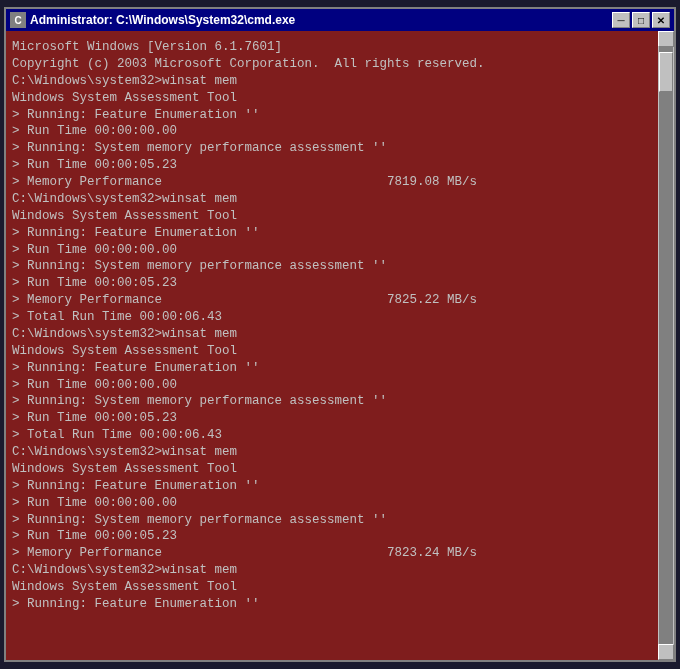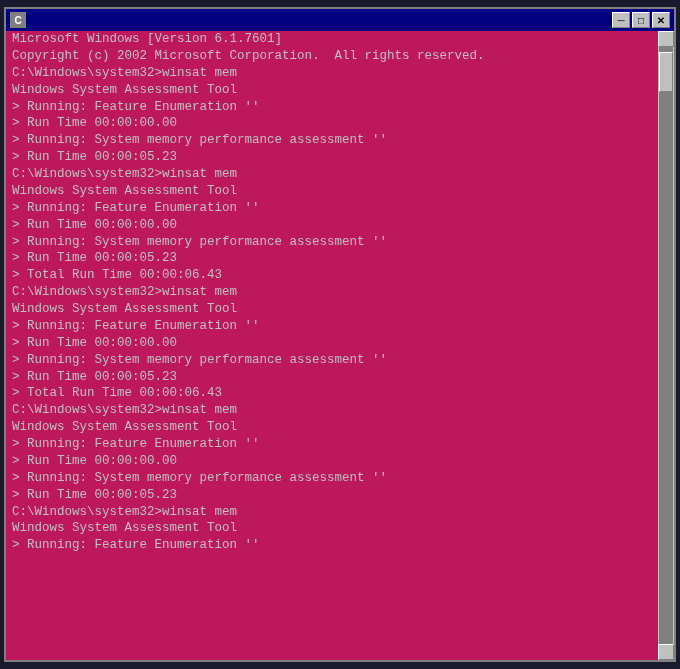--- a/index.html
+++ b/index.html
@@ -64,25 +64,25 @@
       display: flex;
       align-items: center;
       justify-content: center;
       font-size: 10px;
       cursor: pointer;
       color: black;
       font-weight: bold;
     }
     .cmd-area {
       flex: 1;
-      background: #be185d;
+      background: #7f1d1d;
       color: #c0c0c0;
       font-family: 'Courier New', Courier, monospace;
       font-size: 12.5px;
-      padding: 0 6px;
+      padding: 8px 6px;
       overflow: hidden;
       position: relative;
     }
     .scrollbar {
       position: absolute;
       right: 0;
       top: 0;
       bottom: 0;
       width: 16px;
       background: #c0c0c0;
@@ -129,61 +129,65 @@
       color: #c0c0c0;
     }
   </style>
 </head>
 <body>
 
 <div class="window">
   <div class="title-bar">
     <div class="title-bar-left">
       <div class="title-icon">C</div>
+      <span class="title-text">Administrator: C:\Windows\System32\cmd.exe</span>
     </div>
     <div class="title-buttons">
       <div class="title-btn">─</div>
       <div class="title-btn">□</div>
       <div class="title-btn">✕</div>
     </div>
   </div>
   <div class="cmd-area">
     <div class="content-area" id="content-area">
     <div class="line">Microsoft Windows [Version 6.1.7601]</div>
-        <div class="line">Copyright (c) 2002 Microsoft Corporation.  All rights reserved.</div>
-        <div class="line"></div>
-        <div class="line">C:\Windows\system32&gt;winsat mem</div>
-        <div class="line">Windows System Assessment Tool</div>
-        <div class="line">&gt; Running: Feature Enumeration ''</div>
-        <div class="line">&gt; Run Time 00:00:00.00</div>
-        <div class="line">&gt; Running: System memory performance assessment ''</div>
-        <div class="line">&gt; Run Time 00:00:05.23</div>
-        <div class="line"></div>
-        <div class="line">C:\Windows\system32&gt;winsat mem</div>
-        <div class="line">Windows System Assessment Tool</div>
-        <div class="line">&gt; Running: Feature Enumeration ''</div>
-        <div class="line">&gt; Run Time 00:00:00.00</div>
-        <div class="line">&gt; Running: System memory performance assessment ''</div>
-        <div class="line">&gt; Run Time 00:00:05.23</div>
+        <div class="line">Copyright (c) 2003 Microsoft Corporation.  All rights reserved.</div>
+        <div class="line"></div>
+        <div class="line">C:\Windows\system32&gt;winsat mem</div>
+        <div class="line">Windows System Assessment Tool</div>
+        <div class="line">&gt; Running: Feature Enumeration ''</div>
+        <div class="line">&gt; Run Time 00:00:00.00</div>
+        <div class="line">&gt; Running: System memory performance assessment ''</div>
+        <div class="line">&gt; Run Time 00:00:05.23</div>
+        <div class="line">&gt; Memory Performance                              7819.08 MB/s</div>
+        <div class="line"></div>
+        <div class="line">C:\Windows\system32&gt;winsat mem</div>
+        <div class="line">Windows System Assessment Tool</div>
+        <div class="line">&gt; Running: Feature Enumeration ''</div>
+        <div class="line">&gt; Run Time 00:00:00.00</div>
+        <div class="line">&gt; Running: System memory performance assessment ''</div>
+        <div class="line">&gt; Run Time 00:00:05.23</div>
+        <div class="line">&gt; Memory Performance                              7825.22 MB/s</div>
         <div class="line">&gt; Total Run Time 00:00:06.43</div>
         <div class="line"></div>
         <div class="line">C:\Windows\system32&gt;winsat mem</div>
         <div class="line">Windows System Assessment Tool</div>
         <div class="line">&gt; Running: Feature Enumeration ''</div>
         <div class="line">&gt; Run Time 00:00:00.00</div>
         <div class="line">&gt; Running: System memory performance assessment ''</div>
         <div class="line">&gt; Run Time 00:00:05.23</div>
         <div class="line">&gt; Total Run Time 00:00:06.43</div>
         <div class="line"></div>
         <div class="line">C:\Windows\system32&gt;winsat mem</div>
         <div class="line">Windows System Assessment Tool</div>
         <div class="line">&gt; Running: Feature Enumeration ''</div>
         <div class="line">&gt; Run Time 00:00:00.00</div>
         <div class="line">&gt; Running: System memory performance assessment ''</div>
         <div class="line">&gt; Run Time 00:00:05.23</div>
+        <div class="line">&gt; Memory Performance                              7823.24 MB/s</div>
         <div class="line"></div>
         <div class="line">C:\Windows\system32&gt;winsat mem</div>
         <div class="line">Windows System Assessment Tool</div>
         <div class="line">&gt; Running: Feature Enumeration ''</div>
         <div class="line"></div>
       </div>
     <div class="scrollbar">
       <div class="scroll-btn">▲</div>
       <div class="scroll-track">
         <div class="scroll-thumb"></div>

